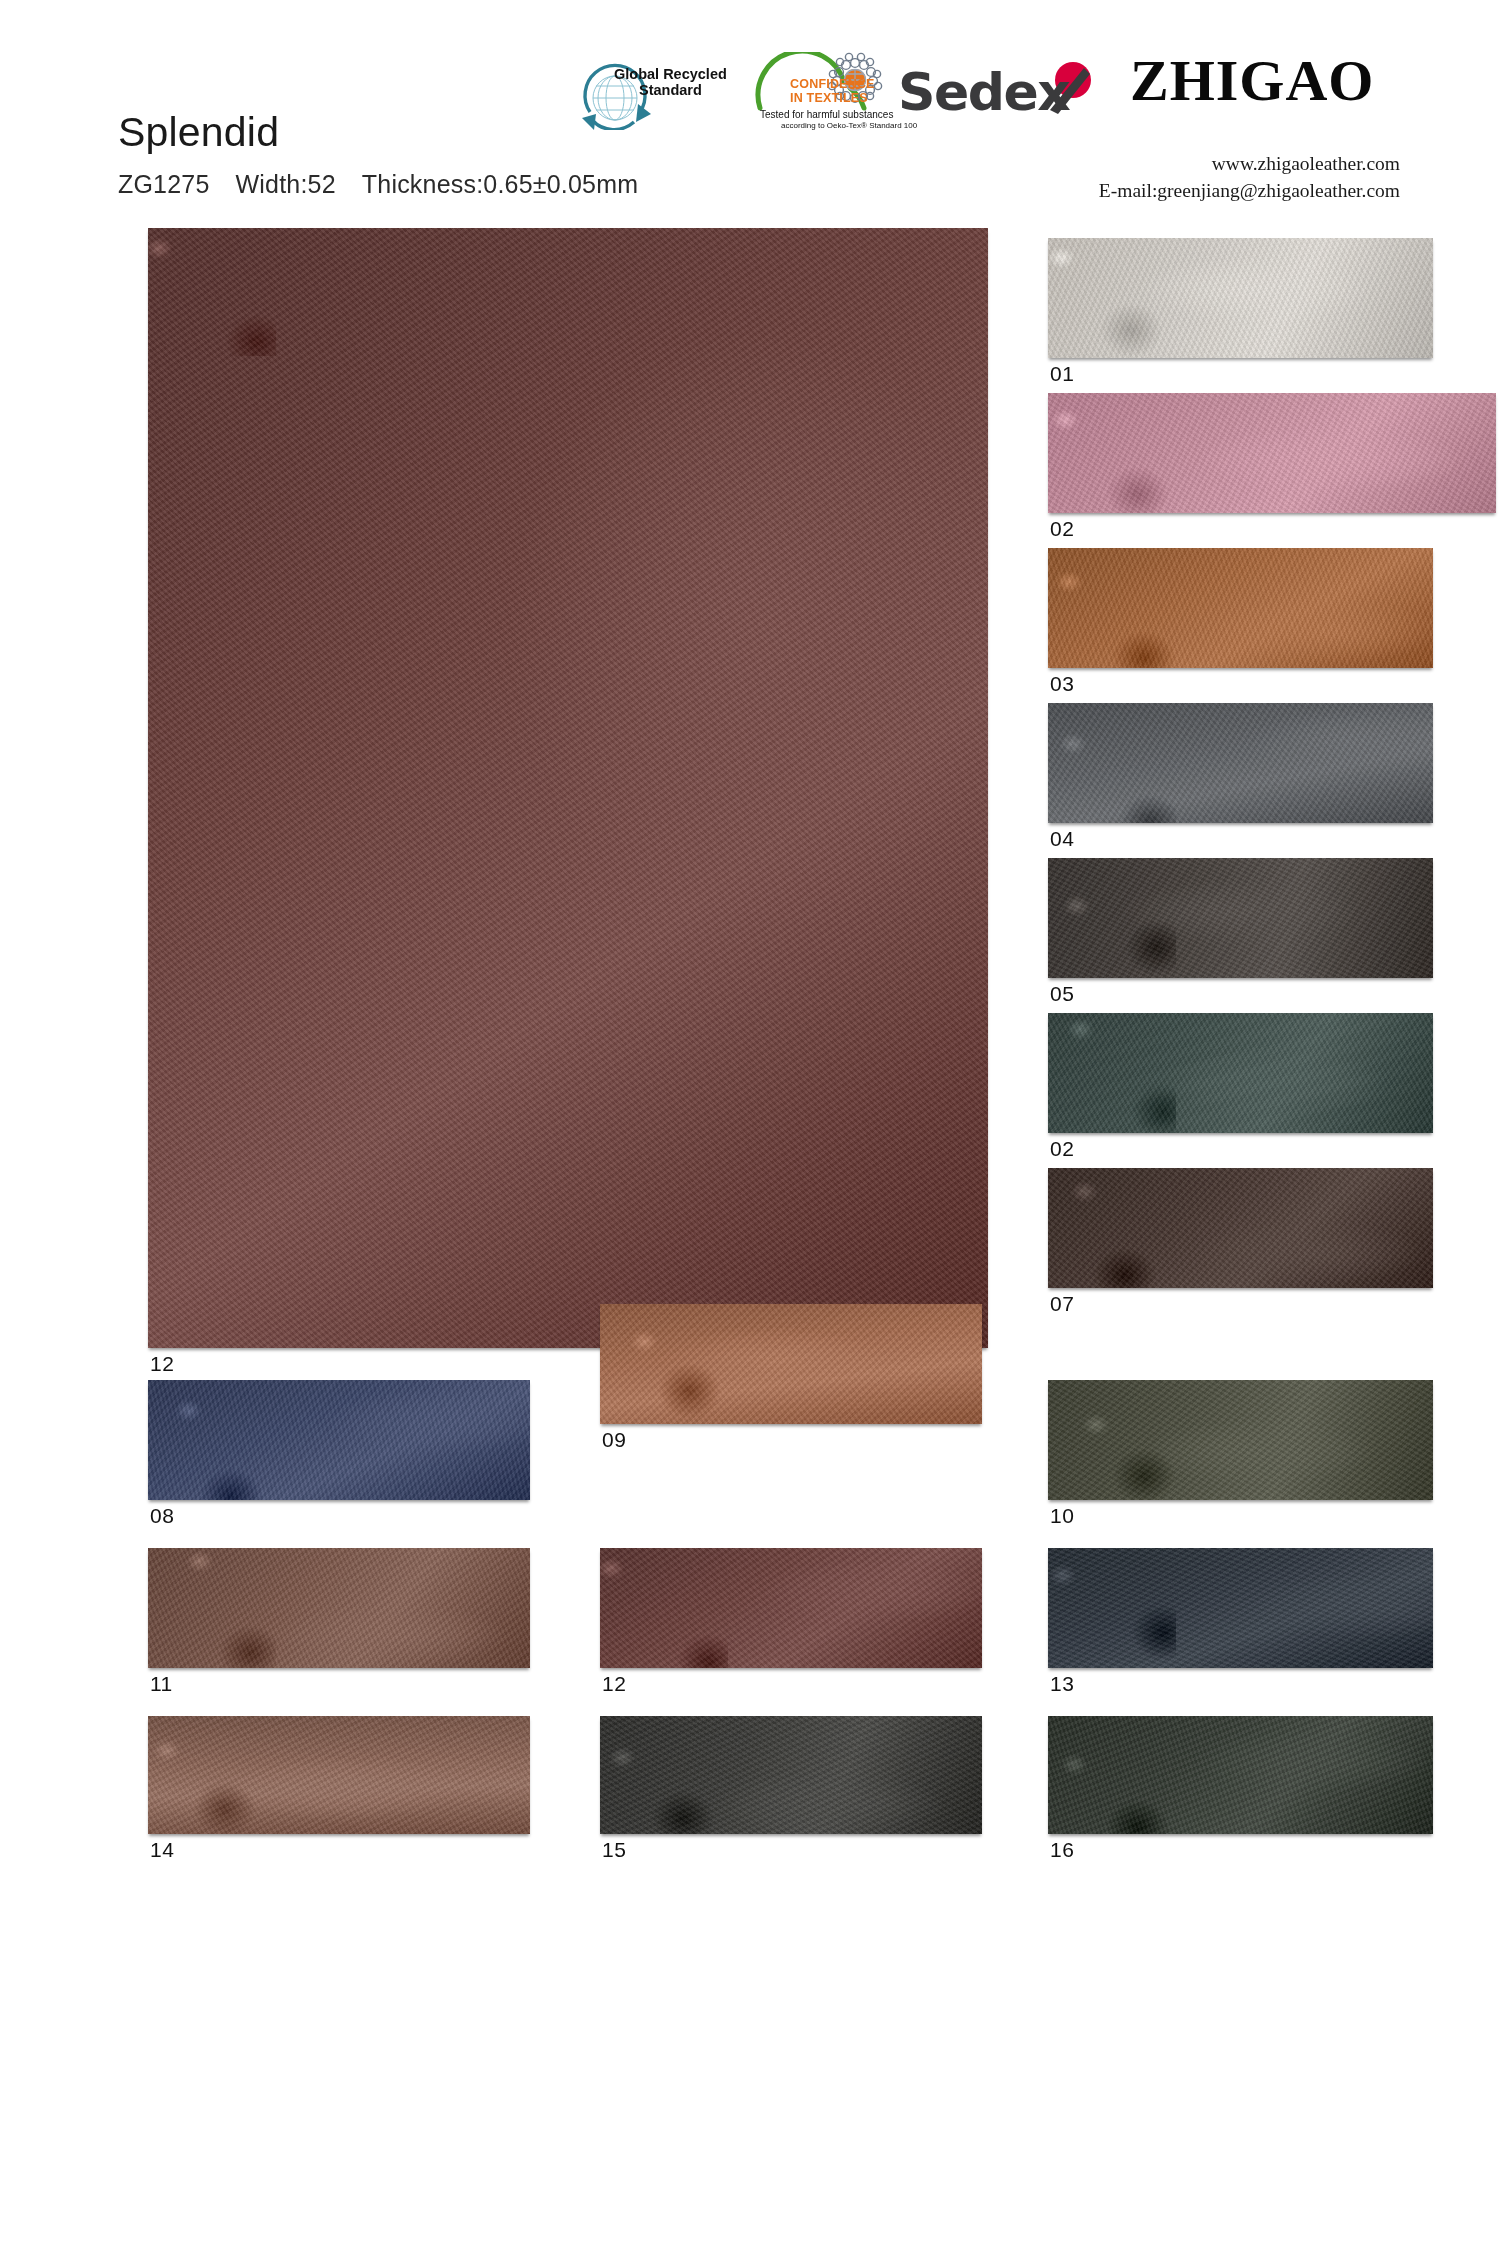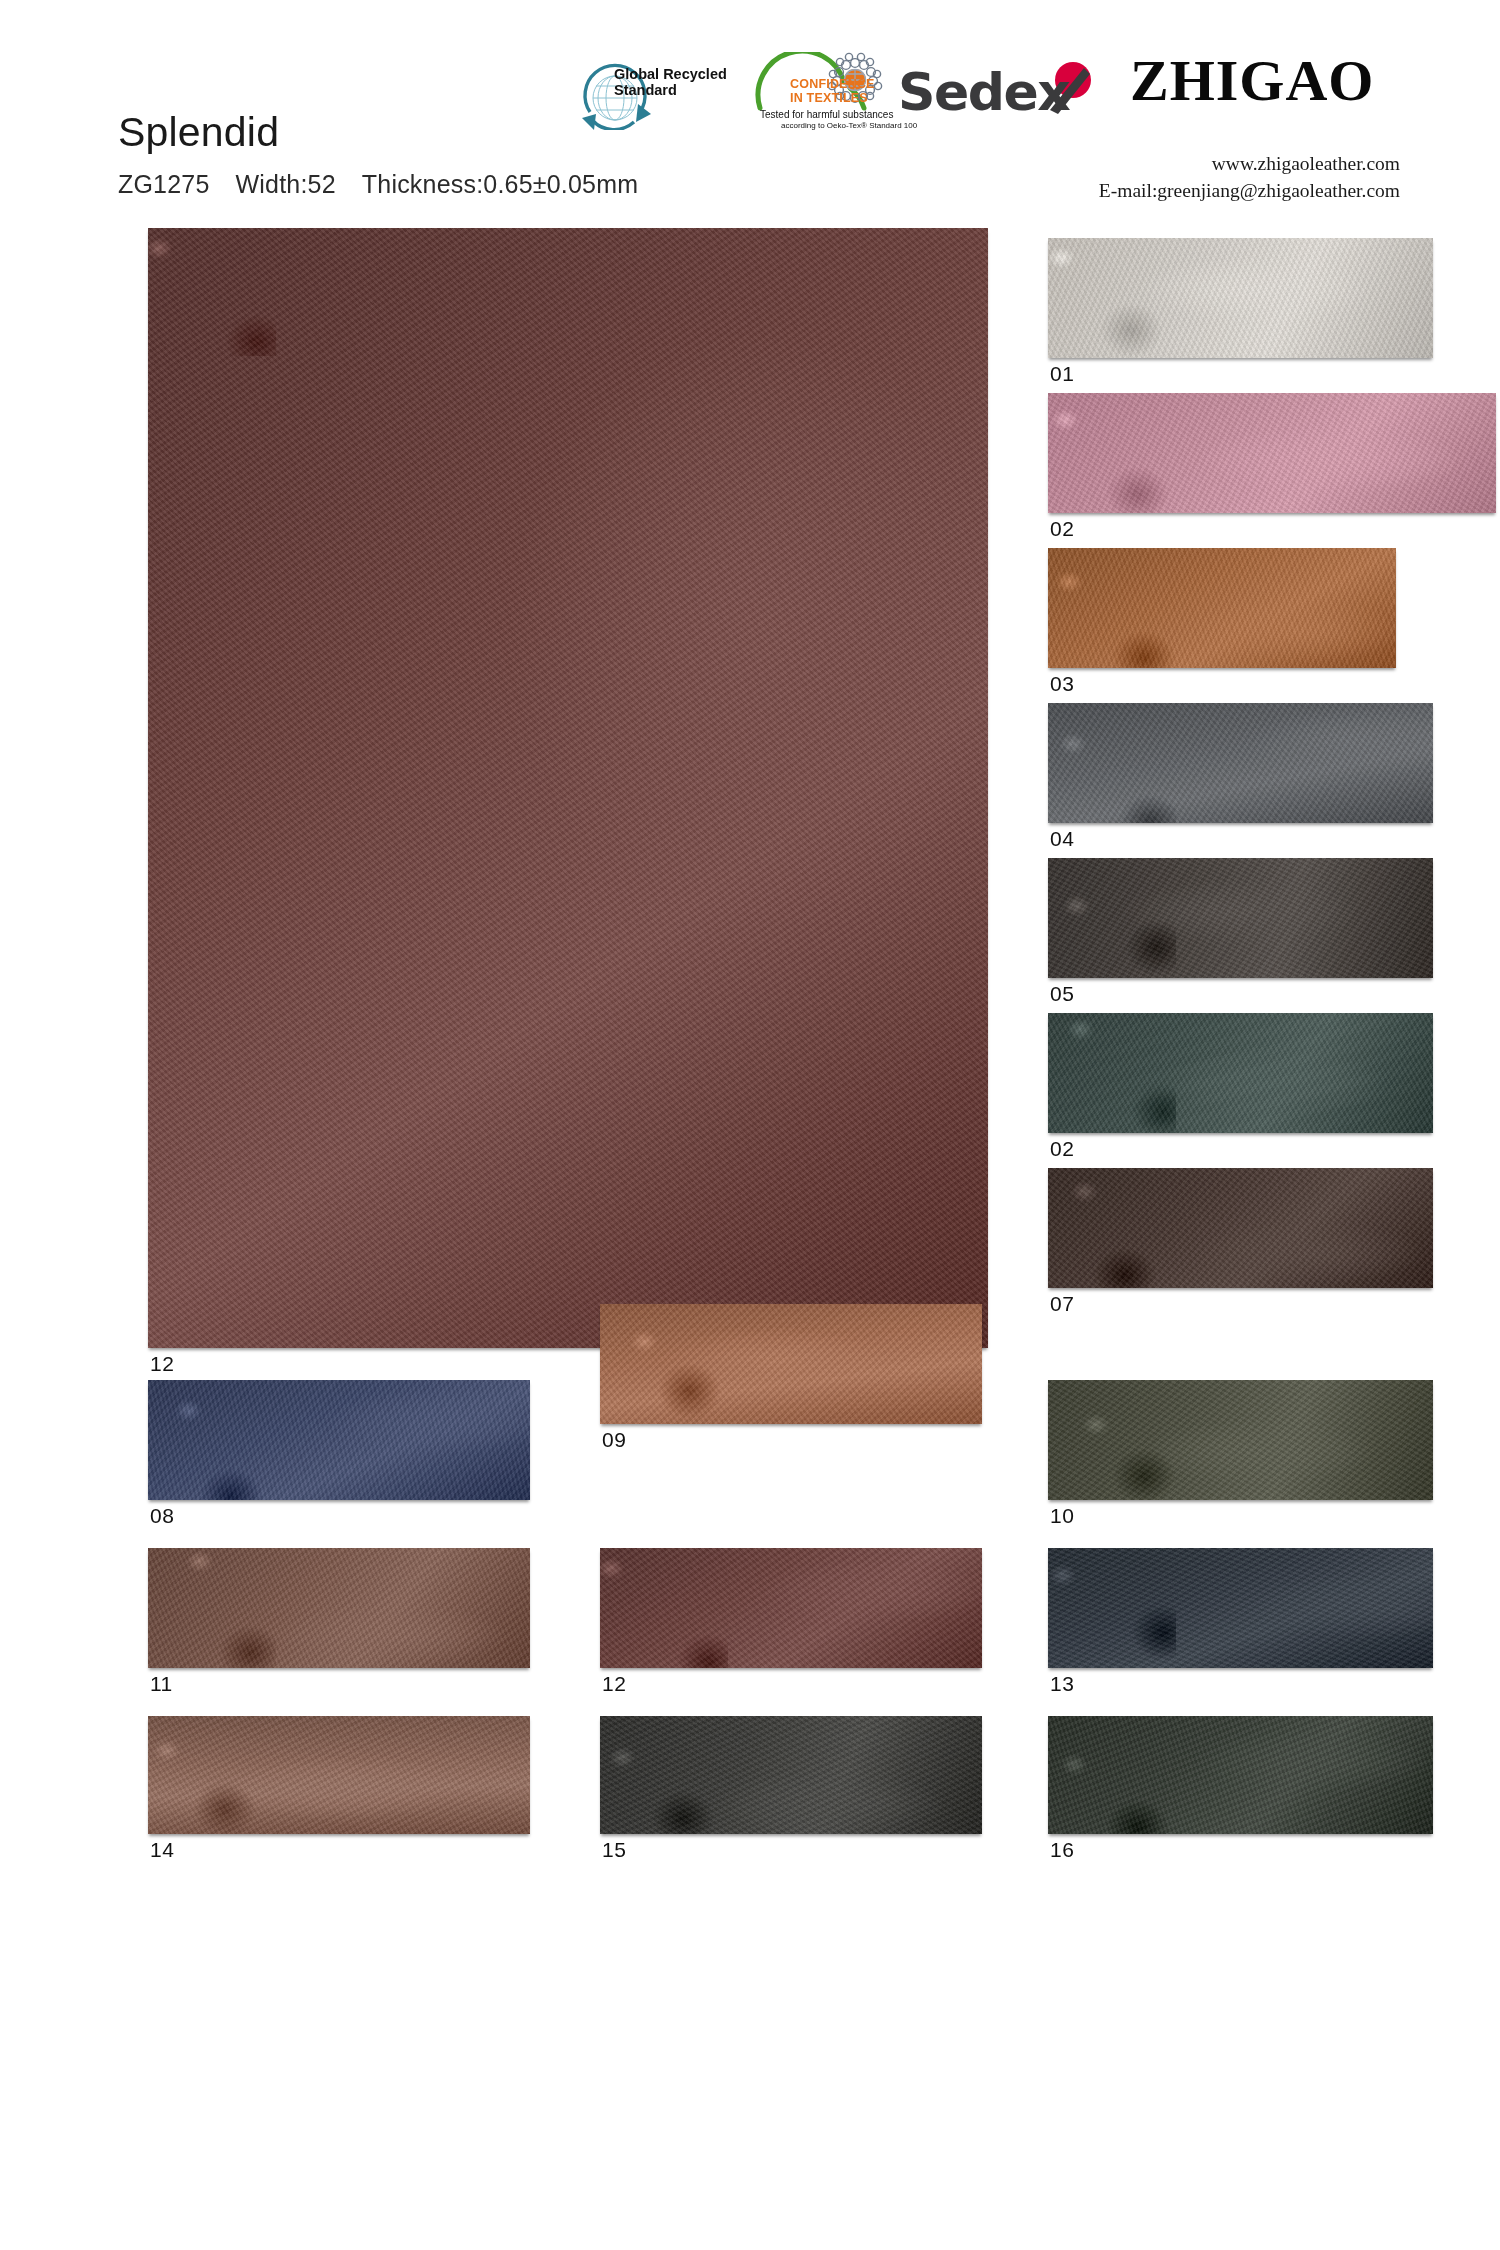--- a/index.html
+++ b/index.html
@@ -27,21 +27,21 @@
   .specline span{margin-right:26px;}
   .specline span:last-child{margin-right:0;}
 
   
   .grs{position:absolute;left:572px;top:52px;width:160px;height:78px;}
   .grs .gtxt{
     position:absolute;left:42px;top:14px;
     font-size:14.5px;line-height:16px;color:#111;
     font-weight:600;white-space:nowrap;
   }
-  .grs .gtxt .l2{display:block;}
+  .grs .gtxt .l2{display:block;text-align:center;}
 
   
   .oeko{position:absolute;left:752px;top:52px;width:170px;height:82px;}
   .oeko .ot1{
     position:absolute;left:38px;top:26px;
     color:#e8741c;font-weight:700;font-size:12.5px;
     letter-spacing:.2px;line-height:13.5px;
   }
   .oeko .ot2{
     position:absolute;left:38px;top:40px;
@@ -197,21 +197,21 @@
         <div class="lbl" style="top: 1124px;">12</div>
       </div>
       <div class="sw" style="left: 1008px; top: 238px; width: 385px; height: 150px;">
         <div class="chip" style="height: 120px; background-color: rgb(213, 209, 203); background-image: repeating-linear-gradient(57deg, rgba(255, 255, 255, 0.055) 0px, rgba(255, 255, 255, 0.055) 2px, rgba(0, 0, 0, 0.055) 2px, rgba(0, 0, 0, 0.055) 4px), repeating-linear-gradient(113deg, rgba(0, 0, 0, 0.05) 0px, rgba(0, 0, 0, 0.05) 3px, rgba(255, 255, 255, 0.043) 3px, rgba(255, 255, 255, 0.043) 6px), radial-gradient(30% 24% at 21% 31%, rgb(239, 235, 229) 0%, rgba(0, 0, 0, 0) 70%), radial-gradient(34% 30% at 65% 72%, rgb(169, 165, 159) 0%, rgba(0, 0, 0, 0) 72%), radial-gradient(40% 36% at 54% 43%, rgb(227, 223, 217) 0%, rgba(0, 0, 0, 0) 75%), linear-gradient(117deg, rgb(198, 193, 186) 0%, rgb(213, 209, 203) 38%, rgb(227, 223, 217) 62%, rgb(187, 183, 177) 100%);"></div>
         <div class="lbl" style="top: 124px;">01</div>
       </div>
       <div class="sw" style="left: 1008px; top: 393px; width: 448px; height: 150px;">
         <div class="chip" style="height: 120px; background-color: rgb(201, 143, 160); background-image: repeating-linear-gradient(34deg, rgba(255, 255, 255, 0.055) 0px, rgba(255, 255, 255, 0.055) 2px, rgba(0, 0, 0, 0.055) 2px, rgba(0, 0, 0, 0.055) 4px), repeating-linear-gradient(116deg, rgba(0, 0, 0, 0.05) 0px, rgba(0, 0, 0, 0.05) 3px, rgba(255, 255, 255, 0.043) 3px, rgba(255, 255, 255, 0.043) 6px), radial-gradient(30% 24% at 27% 42%, rgb(227, 169, 186) 0%, rgba(0, 0, 0, 0) 70%), radial-gradient(34% 30% at 70% 79%, rgb(157, 99, 116) 0%, rgba(0, 0, 0, 0) 72%), radial-gradient(40% 36% at 63% 56%, rgb(215, 157, 174) 0%, rgba(0, 0, 0, 0) 75%), linear-gradient(134deg, rgb(184, 125, 144) 0%, rgb(201, 143, 160) 38%, rgb(215, 157, 174) 62%, rgb(175, 117, 134) 100%);"></div>
         <div class="lbl" style="top: 124px;">02</div>
       </div>
-      <div class="sw" style="left: 1008px; top: 548px; width: 348px; height: 150px;">
+      <div class="sw" style="left: 1008px; top: 548px; width: 385px; height: 150px;">
         <div class="chip" style="height: 120px; background-color: rgb(168, 102, 58); background-image: repeating-linear-gradient(71deg, rgba(255, 255, 255, 0.055) 0px, rgba(255, 255, 255, 0.055) 2px, rgba(0, 0, 0, 0.055) 2px, rgba(0, 0, 0, 0.055) 4px), repeating-linear-gradient(119deg, rgba(0, 0, 0, 0.05) 0px, rgba(0, 0, 0, 0.05) 3px, rgba(255, 255, 255, 0.043) 3px, rgba(255, 255, 255, 0.043) 6px), radial-gradient(30% 24% at 33% 53%, rgb(194, 128, 84) 0%, rgba(0, 0, 0, 0) 70%), radial-gradient(34% 30% at 75% 86%, rgb(124, 58, 14) 0%, rgba(0, 0, 0, 0) 72%), radial-gradient(40% 36% at 72% 69%, rgb(182, 116, 72) 0%, rgba(0, 0, 0, 0) 75%), linear-gradient(151deg, rgb(142, 83, 41) 0%, rgb(168, 102, 58) 38%, rgb(182, 116, 72) 62%, rgb(142, 76, 32) 100%);"></div>
         <div class="lbl" style="top: 124px;">03</div>
       </div>
       <div class="sw" style="left: 1008px; top: 703px; width: 385px; height: 150px;">
         <div class="chip" style="height: 120px; background-color: rgb(92, 95, 99); background-image: repeating-linear-gradient(48deg, rgba(255, 255, 255, 0.055) 0px, rgba(255, 255, 255, 0.055) 2px, rgba(0, 0, 0, 0.055) 2px, rgba(0, 0, 0, 0.055) 4px), repeating-linear-gradient(122deg, rgba(0, 0, 0, 0.05) 0px, rgba(0, 0, 0, 0.05) 3px, rgba(255, 255, 255, 0.043) 3px, rgba(255, 255, 255, 0.043) 6px), radial-gradient(30% 24% at 39% 64%, rgb(118, 121, 125) 0%, rgba(0, 0, 0, 0) 70%), radial-gradient(34% 30% at 80% 93%, rgb(48, 51, 55) 0%, rgba(0, 0, 0, 0) 72%), radial-gradient(40% 36% at 81% 32%, rgb(106, 109, 113) 0%, rgba(0, 0, 0, 0) 75%), linear-gradient(168deg, rgb(74, 77, 81) 0%, rgb(92, 95, 99) 38%, rgb(106, 109, 113) 62%, rgb(66, 69, 73) 100%);"></div>
         <div class="lbl" style="top: 124px;">04</div>
       </div>
       <div class="sw" style="left: 1008px; top: 858px; width: 385px; height: 150px;">
         <div class="chip" style="height: 120px; background-color: rgb(70, 64, 60); background-image: repeating-linear-gradient(25deg, rgba(255, 255, 255, 0.055) 0px, rgba(255, 255, 255, 0.055) 2px, rgba(0, 0, 0, 0.055) 2px, rgba(0, 0, 0, 0.055) 4px), repeating-linear-gradient(125deg, rgba(0, 0, 0, 0.05) 0px, rgba(0, 0, 0, 0.05) 3px, rgba(255, 255, 255, 0.043) 3px, rgba(255, 255, 255, 0.043) 6px), radial-gradient(30% 24% at 45% 75%, rgb(96, 90, 86) 0%, rgba(0, 0, 0, 0) 70%), radial-gradient(34% 30% at 85% 70%, rgb(26, 20, 16) 0%, rgba(0, 0, 0, 0) 72%), radial-gradient(40% 36% at 50% 45%, rgb(84, 78, 74) 0%, rgba(0, 0, 0, 0) 75%), linear-gradient(105deg, rgb(53, 48, 45) 0%, rgb(70, 64, 60) 38%, rgb(84, 78, 74) 62%, rgb(44, 38, 34) 100%);"></div>
         <div class="lbl" style="top: 124px;">05</div>

